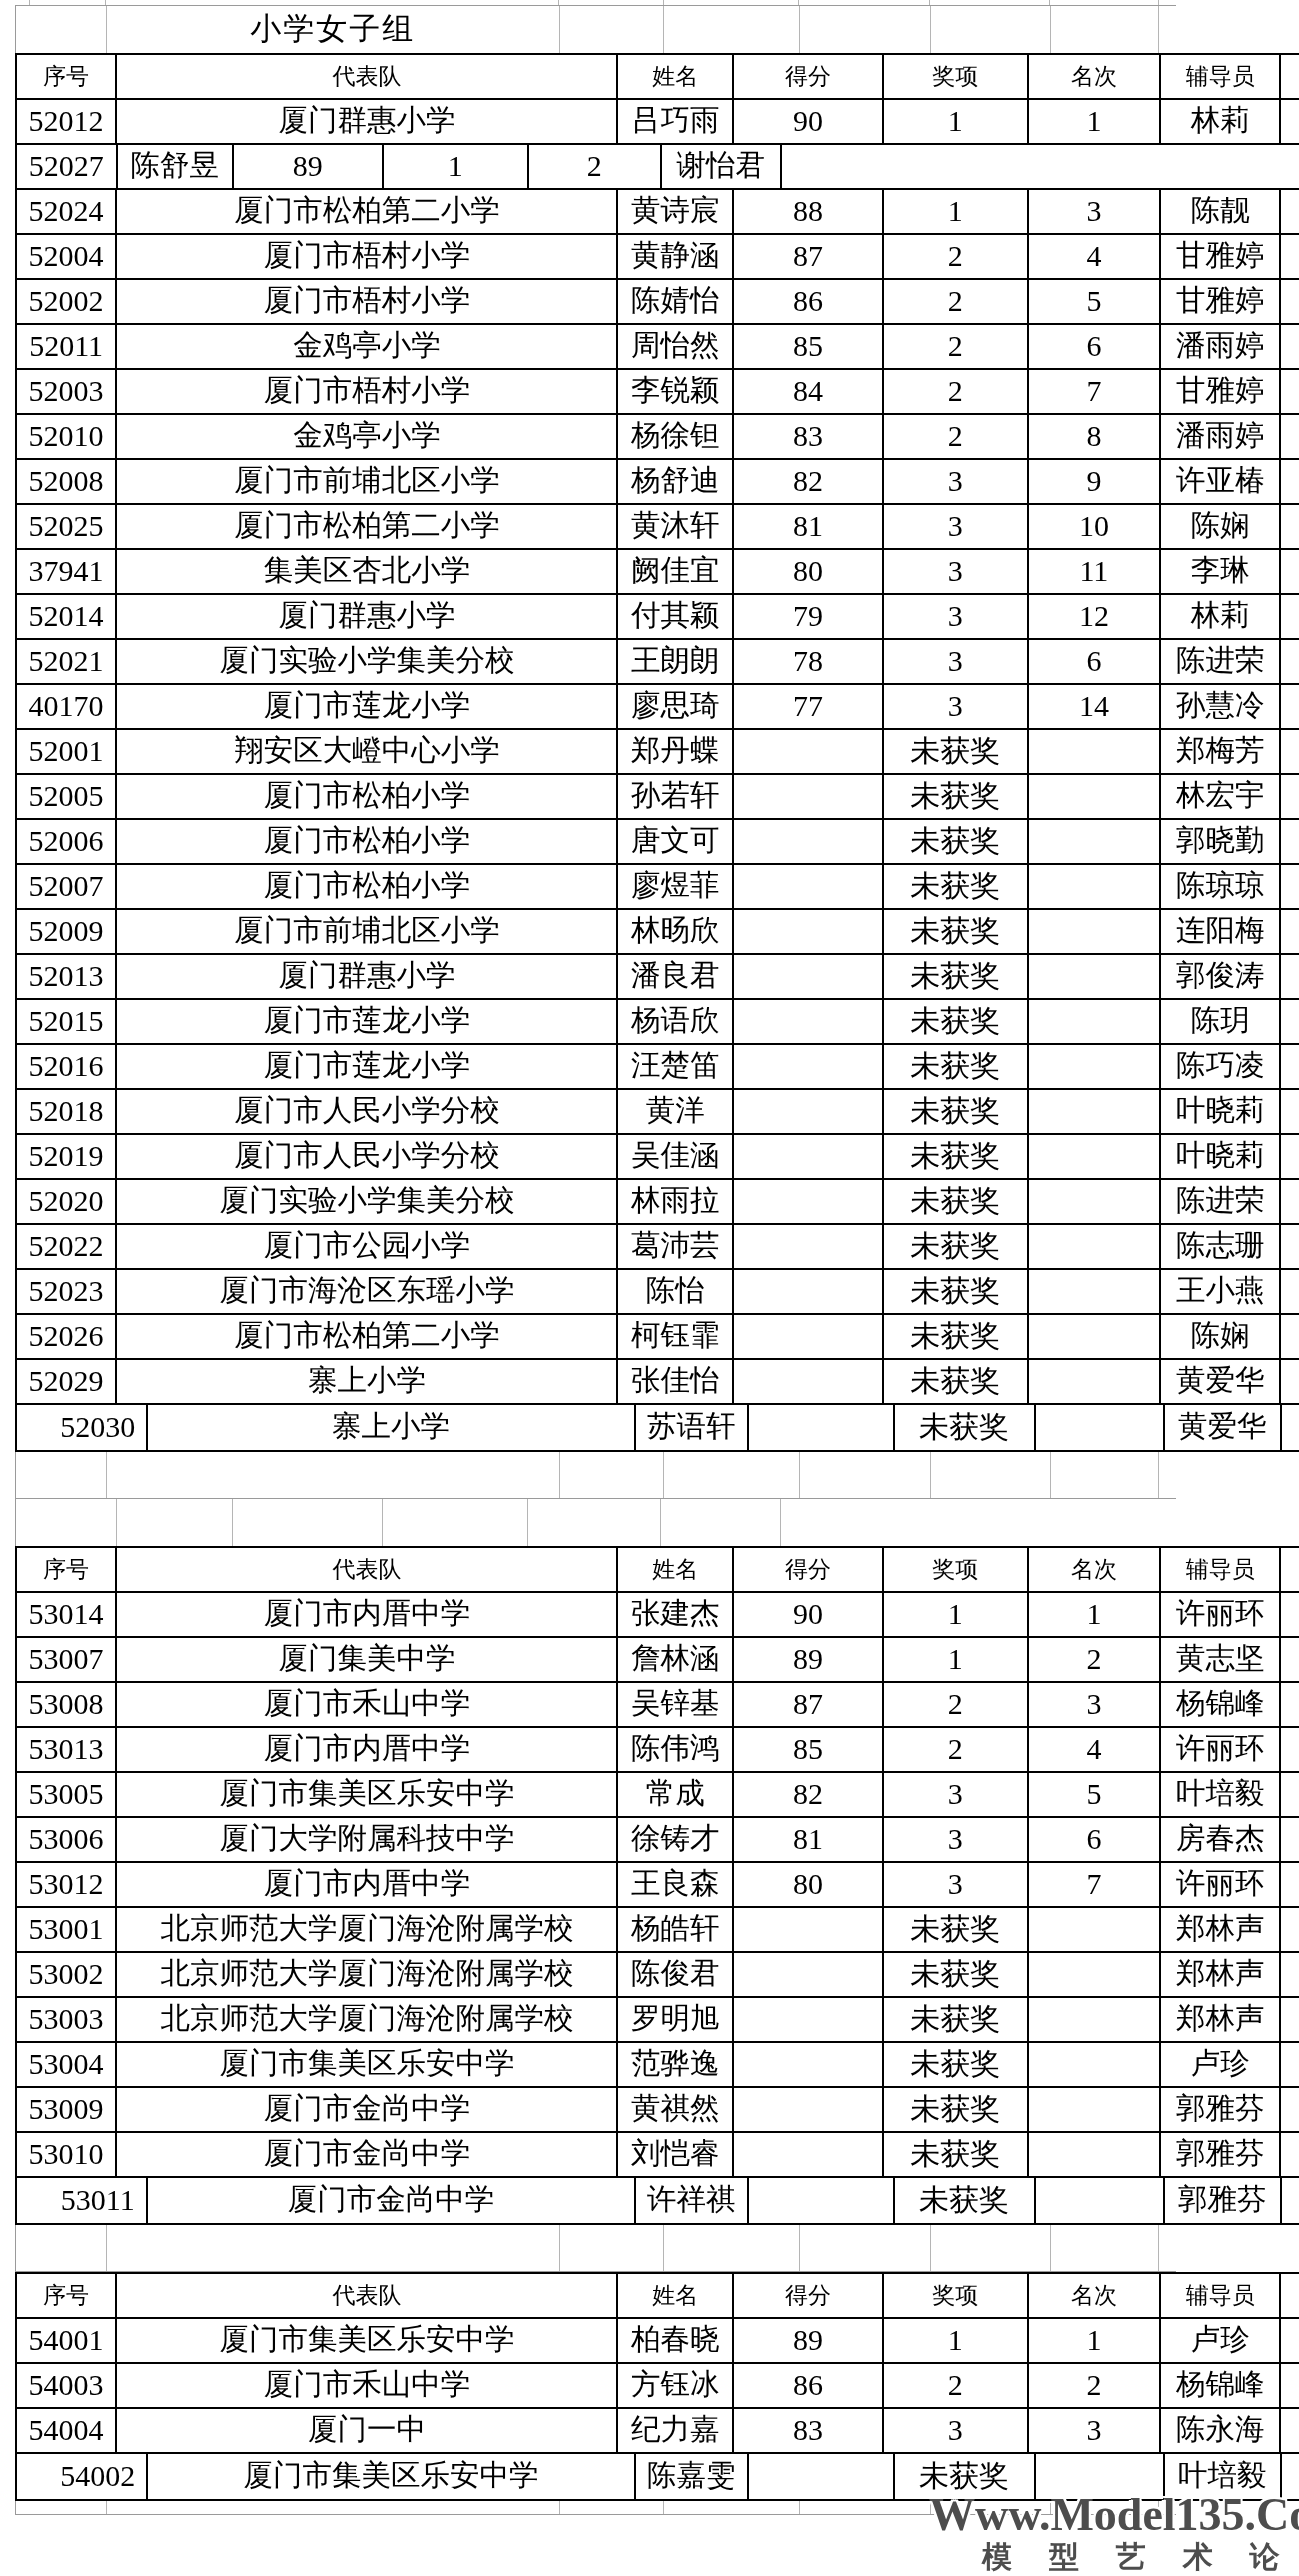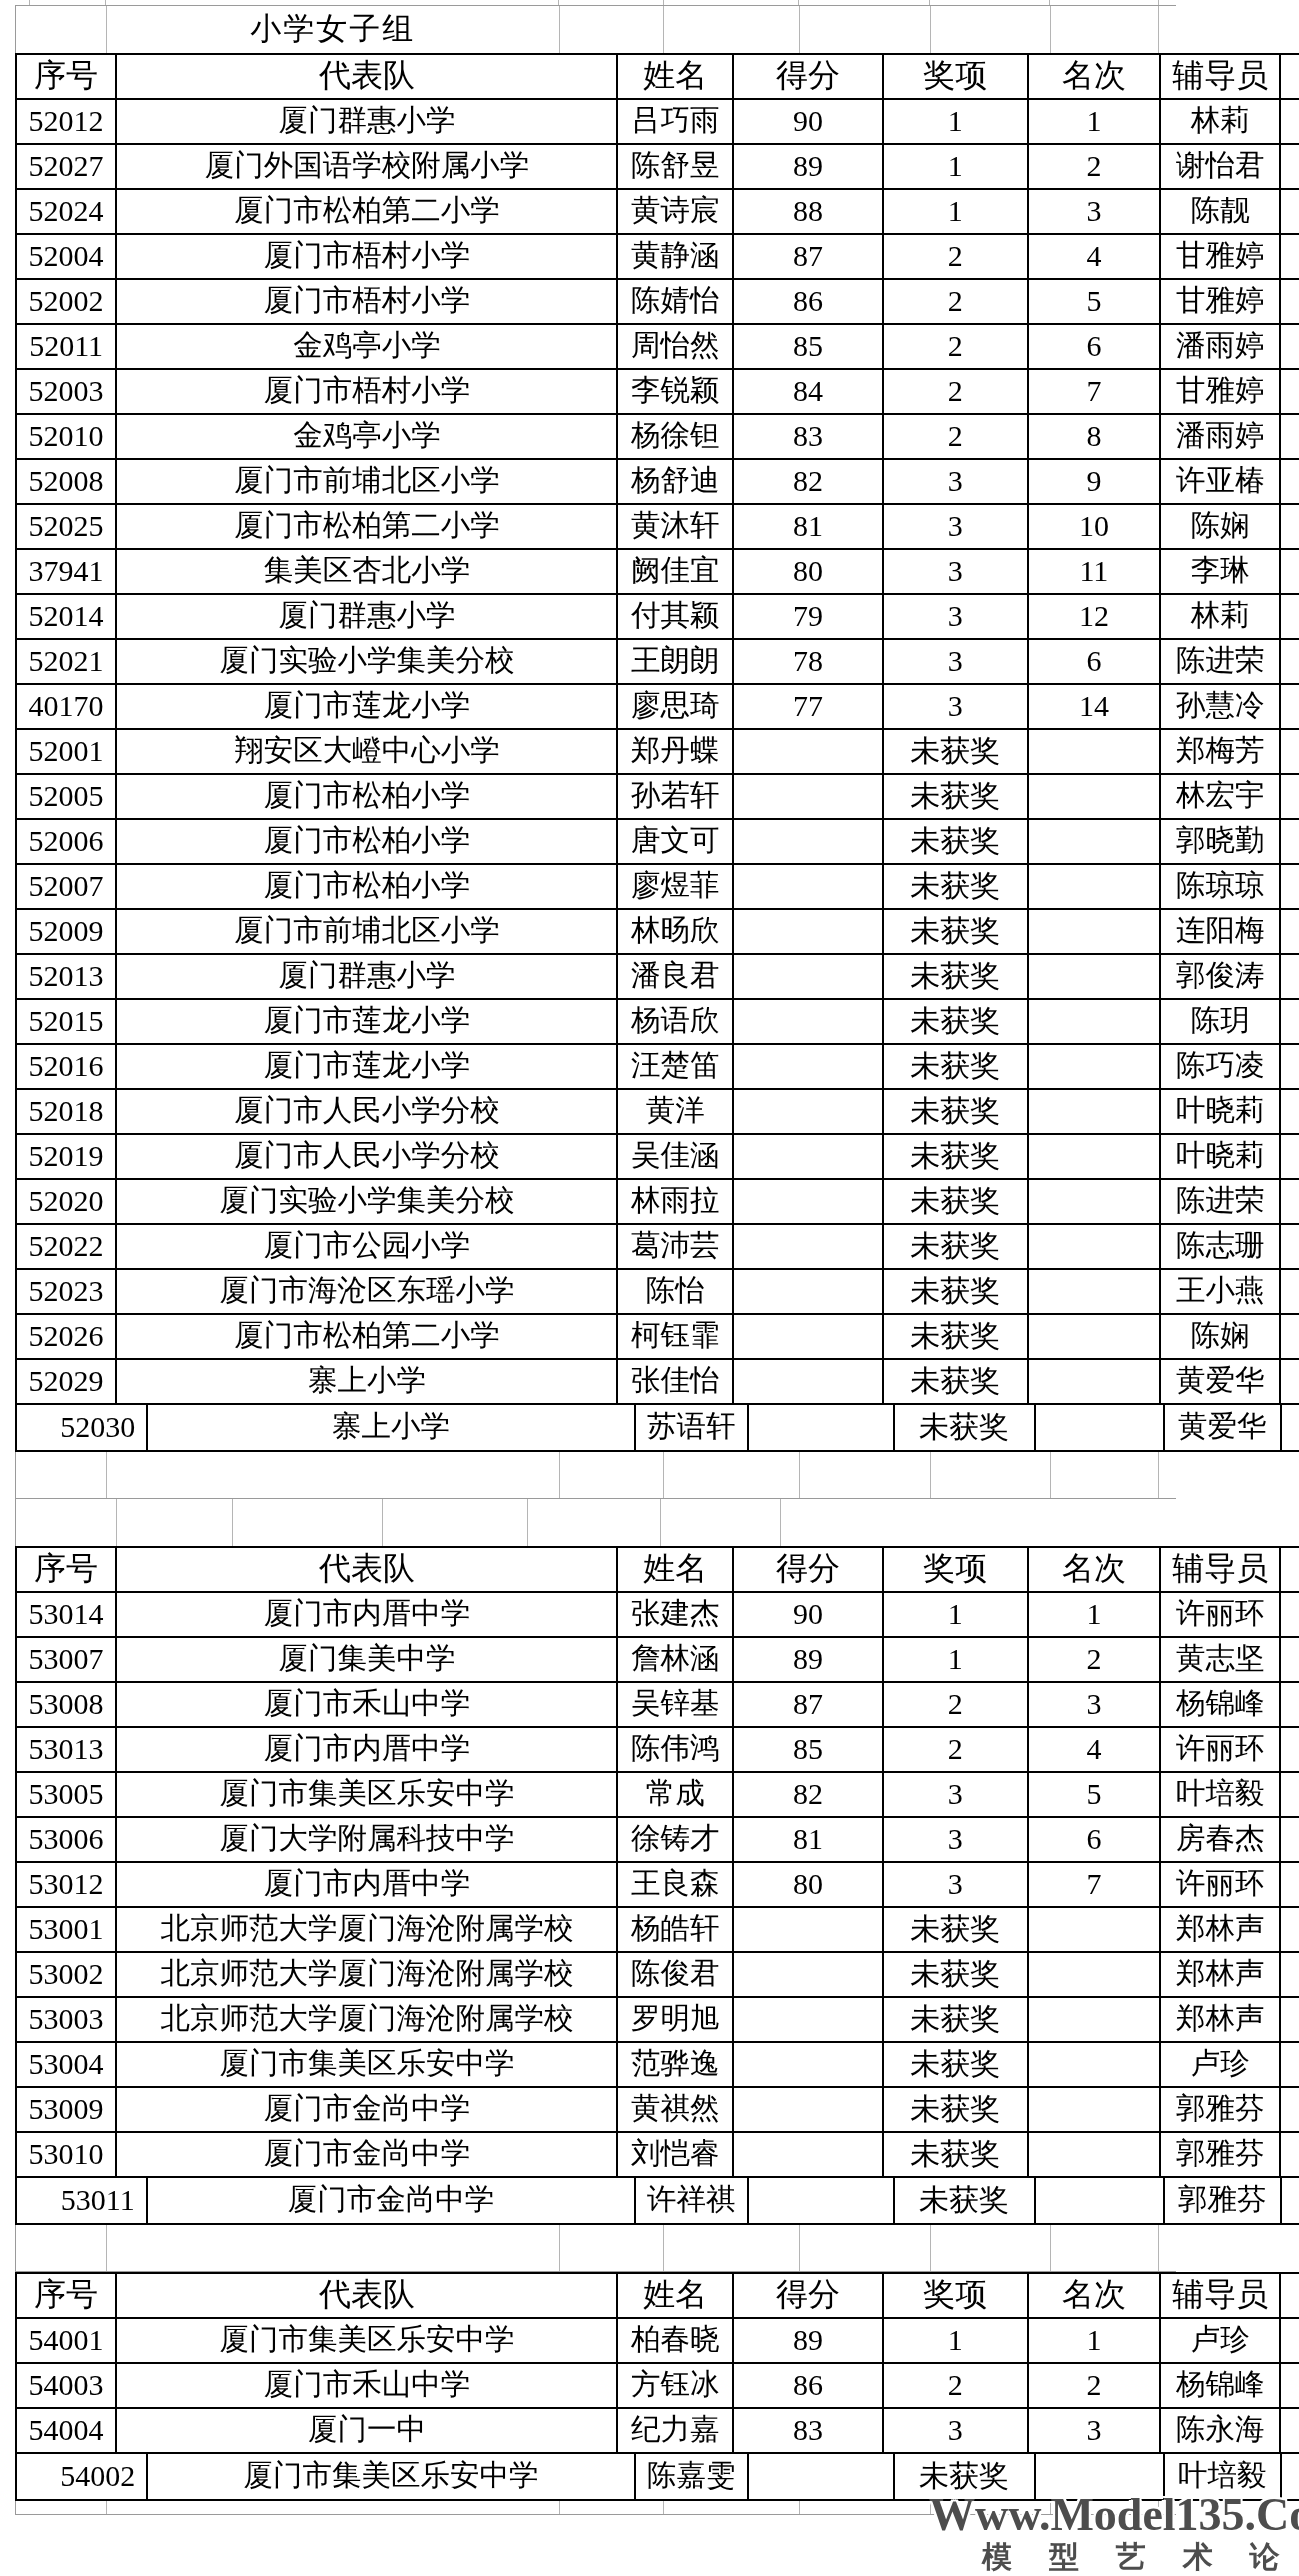--- a/index.html
+++ b/index.html
@@ -29,21 +29,21 @@
   
   .block{
     margin-left:14.7px;width:1285px;box-sizing:border-box;
     border:2.9px solid #000;border-right:none;
   }
   .block .row{margin-left:0;width:100%;height:45px;border-bottom:2px solid #000;}
   .block .row:last-child{border-bottom:none;padding-left:33px;}
   .block .cell{border-right:2px solid #000;font-size:29.5px;}
   .block .cell.stub{border-right:none;}
   .block .num{font-size:30px;}
-  .header-row .cell{font-size:32px;}
+  .header-row .cell{font-size:23px;}
   
   .wm1{
     position:absolute;left:929px;top:2488px;z-index:5;
     font-size:46px;font-weight:bold;color:#4d4d4d;white-space:nowrap;
     text-shadow:-2px -2px 0 #fff,2px -2px 0 #fff,-2px 2px 0 #fff,2px 2px 0 #fff,0 2px 0 #fff,0 -2px 0 #fff;
   }
   .wm2{
     position:absolute;left:982px;top:2537px;z-index:5;
     font-size:30px;font-weight:bold;color:#4d4d4d;letter-spacing:14.7px;white-space:nowrap;
     text-shadow:-1px -1px 0 #fff,1px 1px 0 #fff;
@@ -93,21 +93,20 @@
           <div class="cell c1">厦门群惠小学</div>
           <div class="cell c2">吕巧雨</div>
           <div class="cell c3 num">90</div>
           <div class="cell c4 num">1</div>
           <div class="cell c5 num">1</div>
           <div class="cell c6">林莉</div>
           <div class="cell stub"></div>
         </div>
         <div class="row">
           <div class="cell c0 num">52027</div>
-          <div class="cell c1">厦门外国语学校附属小学</div>
           <div class="cell c2">陈舒昱</div>
           <div class="cell c3 num">89</div>
           <div class="cell c4 num">1</div>
           <div class="cell c5 num">2</div>
           <div class="cell c6">谢怡君</div>
           <div class="cell stub"></div>
         </div>
         <div class="row">
           <div class="cell c0 num">52024</div>
           <div class="cell c1">厦门市松柏第二小学</div>

